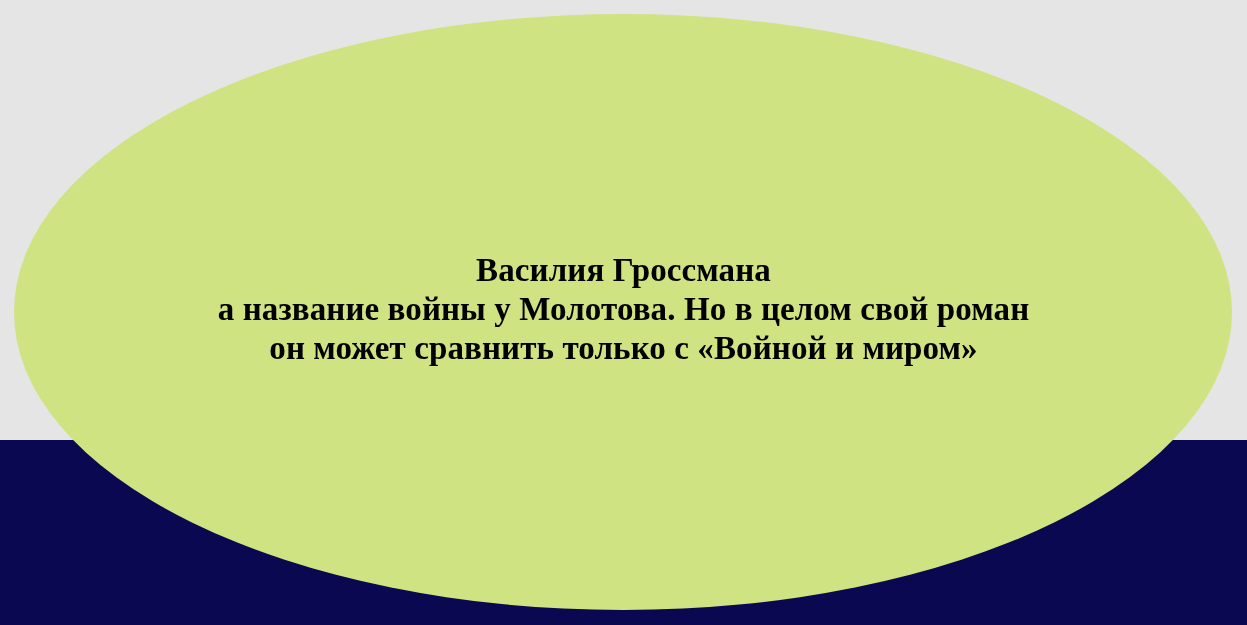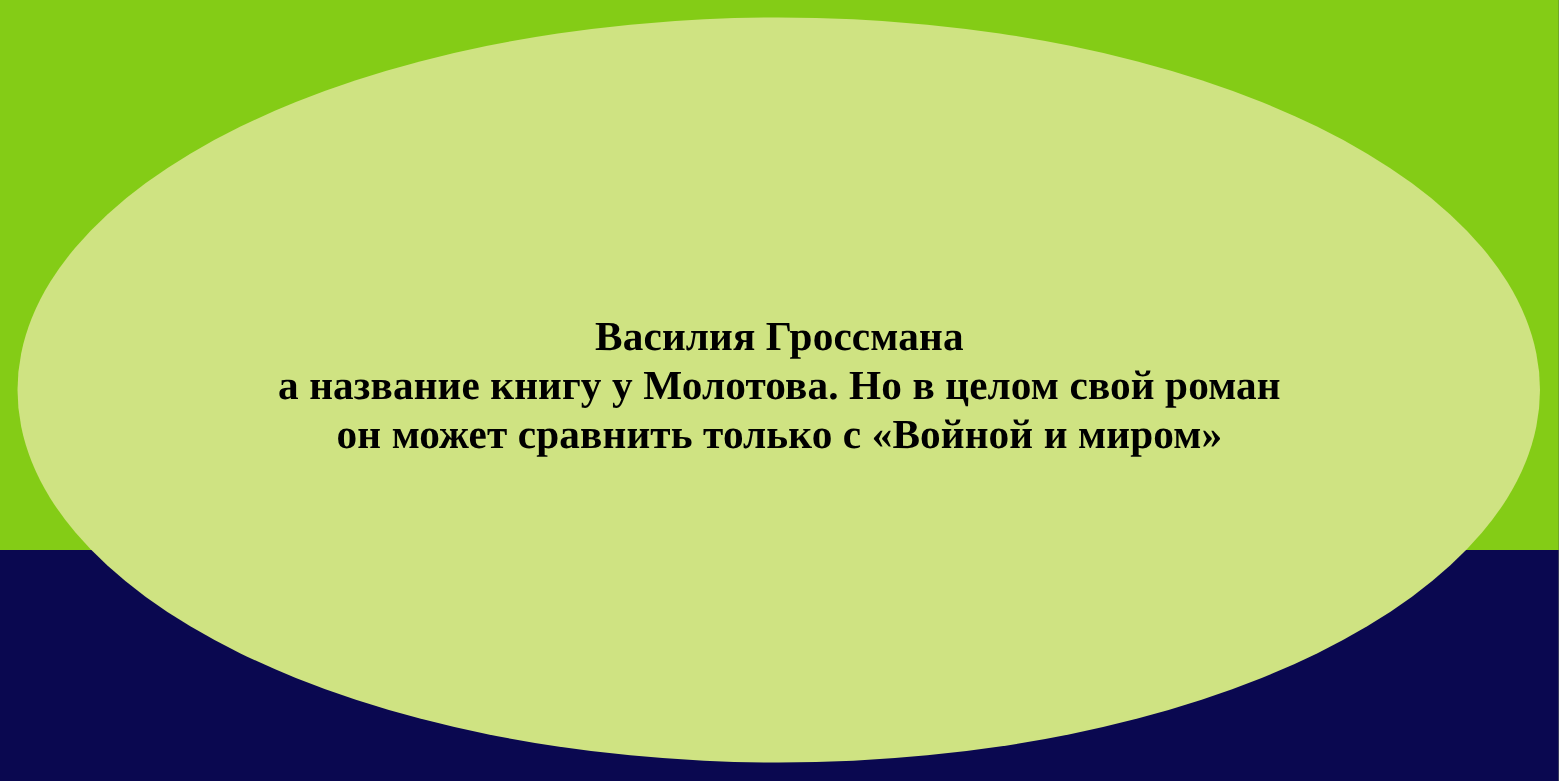--- a/index.html
+++ b/index.html
@@ -11,21 +11,21 @@
     width: 1247px;
     height: 625px;
     overflow: hidden;
     background: #0a0850;
     font-family: "Liberation Serif", "DejaVu Serif", serif;
   }
   #slide {
     position: relative;
     width: 1247px;
     height: 440px;
-    background: #84cc16;
+    background: #e5e5e5;
   }
   #ellipse-shape {
     position: absolute;
     left: 14px;
     top: 14px;
     width: 1218px;
     height: 596px;
     border-radius: 50% / 50%;
     background: #cfe382;
   }
@@ -57,17 +57,17 @@
 </style>
 </head>
 <body>
 
 <div id="slide">
 
   <div id="ellipse-shape"></div>
 
   <div id="quote-block">
     <span class="quote-line">Василия Гроссмана</span>
-    <span class="quote-line">а название книгу у Молотова. Но в целом свой роман</span>
+    <span class="quote-line">а название войны у Молотова. Но в целом свой роман</span>
     <span class="quote-line">он может сравнить только с «Войной и миром»</span>
   </div>
 
 </div>
 
 </body></html>

